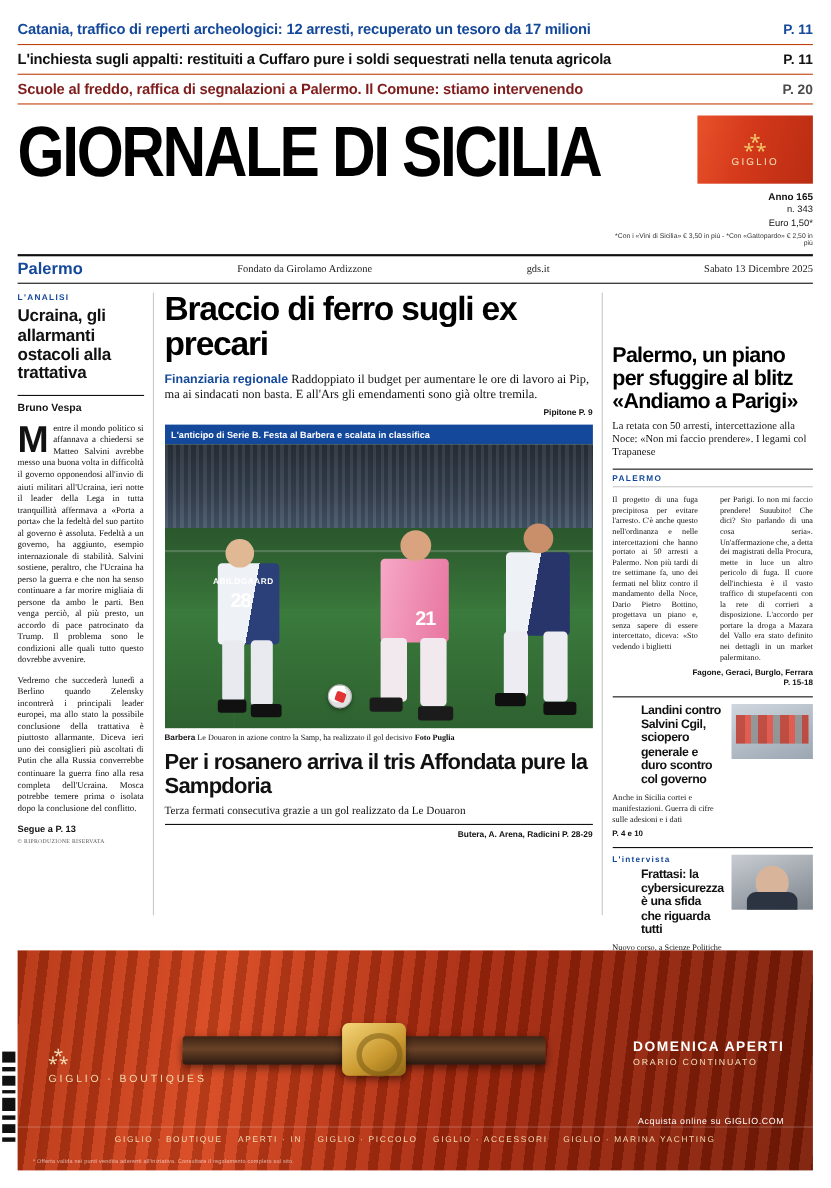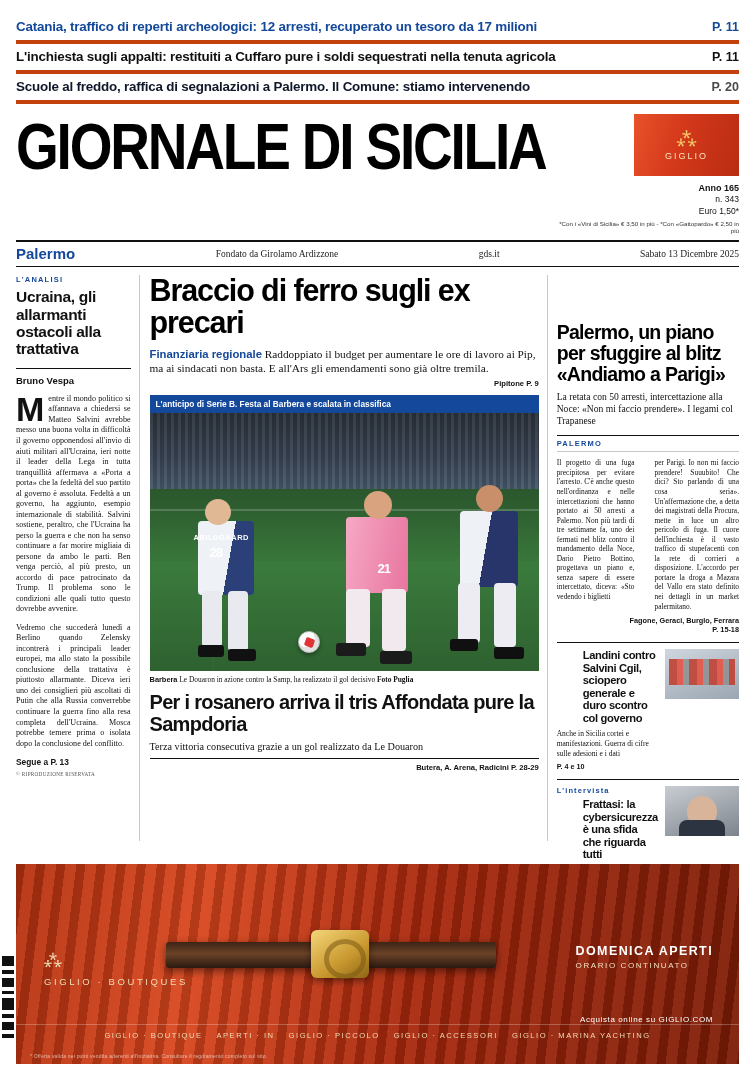--- a/index.html
+++ b/index.html
@@ -10,36 +10,36 @@
     font-family:"Liberation Serif", serif;
     color:#111;
     overflow:hidden;
   }
   .page { width:755px; height:1080px; position:relative; padding:0 16px; }
 
   
   .teasers { padding-top:14px; }
   .teaser {
     display:flex; align-items:baseline; justify-content:space-between;
-    border-bottom:4px solid #c2410c;
+    border-bottom:1px solid #c2410c;
     padding:5px 0 6px 0;
   }
   .teaser:first-child { border-top:none; }
   .teaser .txt {
     font-family:"Liberation Sans", sans-serif;
     font-weight:bold; font-size:13.4px; letter-spacing:-0.2px;
   }
   .teaser .pg {
     font-family:"Liberation Sans", sans-serif;
     font-weight:bold; font-size:12.5px; white-space:nowrap; padding-left:10px;
   }
   .t-blue .txt, .t-blue .pg { color:#14489a; }
   .t-black .txt { color:#111; }
   .t-black .pg { color:#111; }
-  .t-grey .txt { color:#0f172a; }
+  .t-grey .txt { color:#7f1d1d; }
   .t-grey .pg { color:#4a4a4a; }
 
   
   .masthead { display:flex; align-items:flex-start; margin-top:10px; }
   .logo-wrap { flex:1; }
   .logo {
     font-family:"Liberation Sans", sans-serif;
     font-weight:bold;
     font-size:55px;
     letter-spacing:-2.2px;
@@ -162,21 +162,21 @@
     background:radial-gradient(circle at 35% 32%, #fff 0 45%, #e2e2e2 46% 100%);
     border:1px solid #bbb;
     box-shadow:0 2px 4px rgba(0,0,0,.35);
   }
   .ball:after{
     content:""; position:absolute; left:6px; top:6px; width:9px; height:9px;
     background:#d11; border-radius:2px; transform:rotate(20deg); opacity:.85;
   }
   .shirtnum {
     position:absolute; color:#fff; font-family:"Liberation Sans", sans-serif;
-    font-weight:bold; font-size:13px; letter-spacing:-1px;text-align:center;
+    font-weight:bold; font-size:18px; letter-spacing:-1px;text-align:center;
   }
   .shirtname {
     position:absolute; color:#fff; font-family:"Liberation Sans", sans-serif;
     font-weight:bold; font-size:7.5px; letter-spacing:.5px;
   }
   .photo-caption {
     font-size:7.4px; margin-top:4px; color:#111; line-height:1.25;
   }
   .photo-caption b { font-family:"Liberation Sans", sans-serif; }
   .photo-caption .ph-credit { font-weight:bold; }
@@ -407,21 +407,21 @@
         <div class="ball" style="left:148px;top:218px;"></div>
       </div>
 
       <div class="photo-caption">
         <b>Barbera</b>
         <span>Le Douaron in azione contro la Samp, ha realizzato il gol decisivo</span>
         <span class="ph-credit">Foto Puglia</span>
       </div>
 
       <div class="head-sport">Per i rosanero arriva il tris Affondata pure la Sampdoria</div>
-      <div class="sub-sport">Terza vittoria consecutiva grazie a un gol realizzato da Le Douaron</div>
+      <div class="sub-sport">Terza fermati consecutiva grazie a un gol realizzato da Le Douaron</div>
       <div class="sport-credit">Butera, A. Arena, Radicini  P. 28-29</div>
     </div>
 
     <div class="col-right">
       <div class="r-head">Palermo, un piano per sfuggire al blitz «Andiamo a Parigi»</div>
       <div class="r-sub">La retata con 50 arresti, intercettazione alla Noce: «Non mi faccio prendere». I legami col Trapanese</div>
       <div class="r-label">PALERMO</div>
       <div class="r-cols">
         <p>Il progetto di una fuga precipitosa per evitare l'arresto. C'è anche questo nell'ordinanza e nelle intercettazioni che hanno portato ai 50 arresti a Palermo. Non più tardi di tre settimane fa, uno dei fermati nel blitz contro il mandamento della Noce, Dario Pietro Bottino, progettava un piano e, senza sapere di essere intercettato, diceva: «Sto vedendo i biglietti</p>
         <p>per Parigi. Io non mi faccio prendere! Suuubito! Che dici? Sto parlando di una cosa seria». Un'affermazione che, a detta dei magistrati della Procura, mette in luce un altro pericolo di fuga. Il cuore dell'inchiesta è il vasto traffico di stupefacenti con la rete di corrieri a disposizione. L'accordo per portare la droga a Mazara del Vallo era stato definito nei dettagli in un market palermitano.</p>

